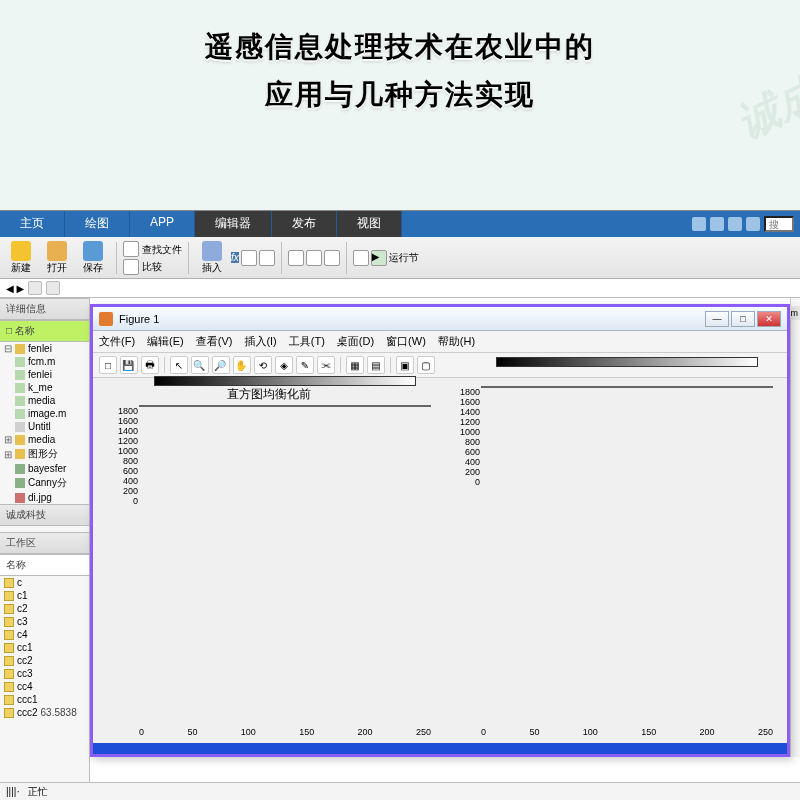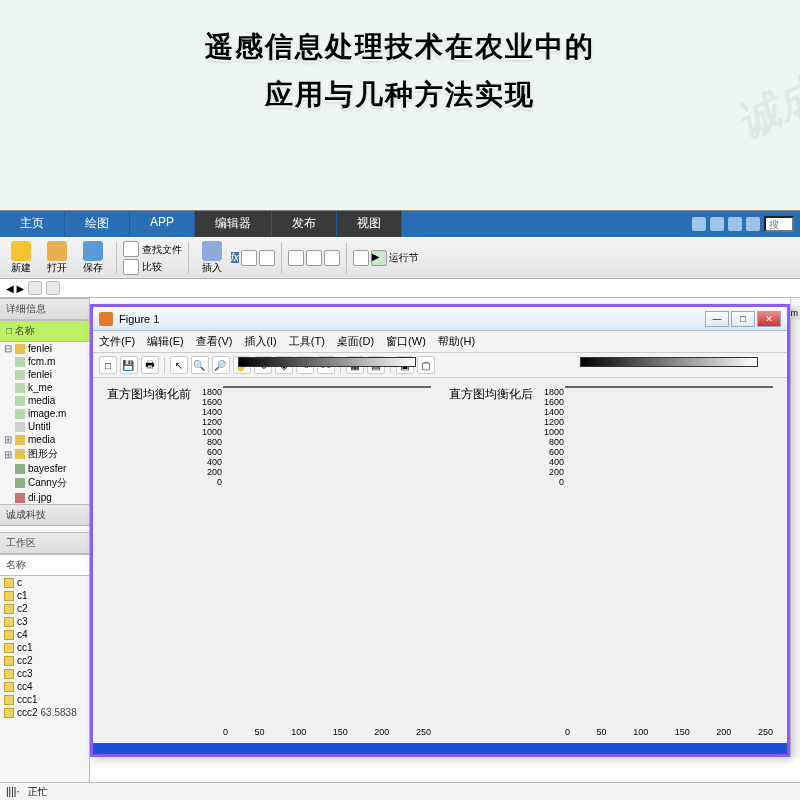--- a/index.html
+++ b/index.html
@@ -49,21 +49,21 @@
 .fig-title .ficon2{width:14px;height:14px;background:#e37b2f;border-radius:2px;margin-right:6px}
 .winbtns{margin-left:auto;display:flex;gap:2px}
 .winbtn{width:24px;height:16px;border:1px solid #9ab;background:linear-gradient(#fdfdfd,#e0e8f0);font-size:9px;display:flex;align-items:center;justify-content:center;cursor:pointer}
 .winbtn.close{background:linear-gradient(#e88,#c33);color:#fff}
 .fig-menu{background:#f4f4f4;padding:3px 6px;font-size:11px;border-bottom:1px solid #ccc;display:flex;gap:12px}
 .fig-menu span{cursor:pointer}
 .fig-tools{background:#f4f4f4;padding:3px 6px;border-bottom:1px solid #ccc;display:flex;gap:3px;align-items:center}
 .ftool{width:18px;height:18px;border:1px solid #ccc;background:#fff;border-radius:2px;cursor:pointer;display:flex;align-items:center;justify-content:center;font-size:10px}
 .ftsep{width:1px;height:16px;background:#ccc;margin:0 2px}
 .plots{display:flex;height:calc(100% - 82px);background:#f0f0f0;padding:8px 14px 4px;gap:18px}
-.plot-panel{flex:1;display:flex;flex-direction:row}
+.plot-panel{flex:1;display:flex;flex-direction:column}
 .plot-title{text-align:center;font-size:12px;margin-bottom:2px}
 .plot-box{flex:1;background:#fff;border:1px solid #666;position:relative}
 .yaxis{position:absolute;left:-30px;top:0;bottom:0;width:28px;display:flex;flex-direction:column;justify-content:space-between;font-size:9px;text-align:right}
 .xaxis{position:absolute;left:0;right:0;bottom:-14px;display:flex;justify-content:space-between;font-size:9px}
 .bars{position:absolute;left:0;right:0;bottom:0;top:0;display:flex;align-items:flex-end}
 .bar{flex:1;background:#4a7fb8;margin:0;border-right:1px solid rgba(255,255,255,.15)}
 .gradbar{height:10px;position:absolute;left:14px;right:14px;bottom:20px;background:linear-gradient(to right,#000,#fff);border:1px solid #333}
 .plot-box-outer{flex:1;position:relative;margin-left:32px;margin-bottom:16px}
 .status{position:absolute;left:0;right:0;bottom:0;height:18px;background:#f4f4f4;border-top:1px solid #bbb;font-size:10px;display:flex;align-items:center;padding:0 6px;gap:8px}
 .right-strip{position:absolute;right:0;top:0;width:10px;bottom:40px;background:#f6f6f6;border-left:1px solid #ccc}
@@ -395,21 +395,20 @@
                   <div>0</div>
                   <div>50</div>
                   <div>100</div>
                   <div>150</div>
                   <div>200</div>
                   <div>250</div>
                 </div>
             </div>
           </div>
           <div class="plot-panel">
-            <div class="plot-title">直方图均衡化后</div>
             <div class="plot-box-outer">
               <div class="plot-box">
                 <div class="yaxis" id="y1">
                     <div>1800</div>
                     <div>1600</div>
                     <div>1400</div>
                     <div>1200</div>
                     <div>1000</div>
                     <div>800</div>
                     <div>600</div>

